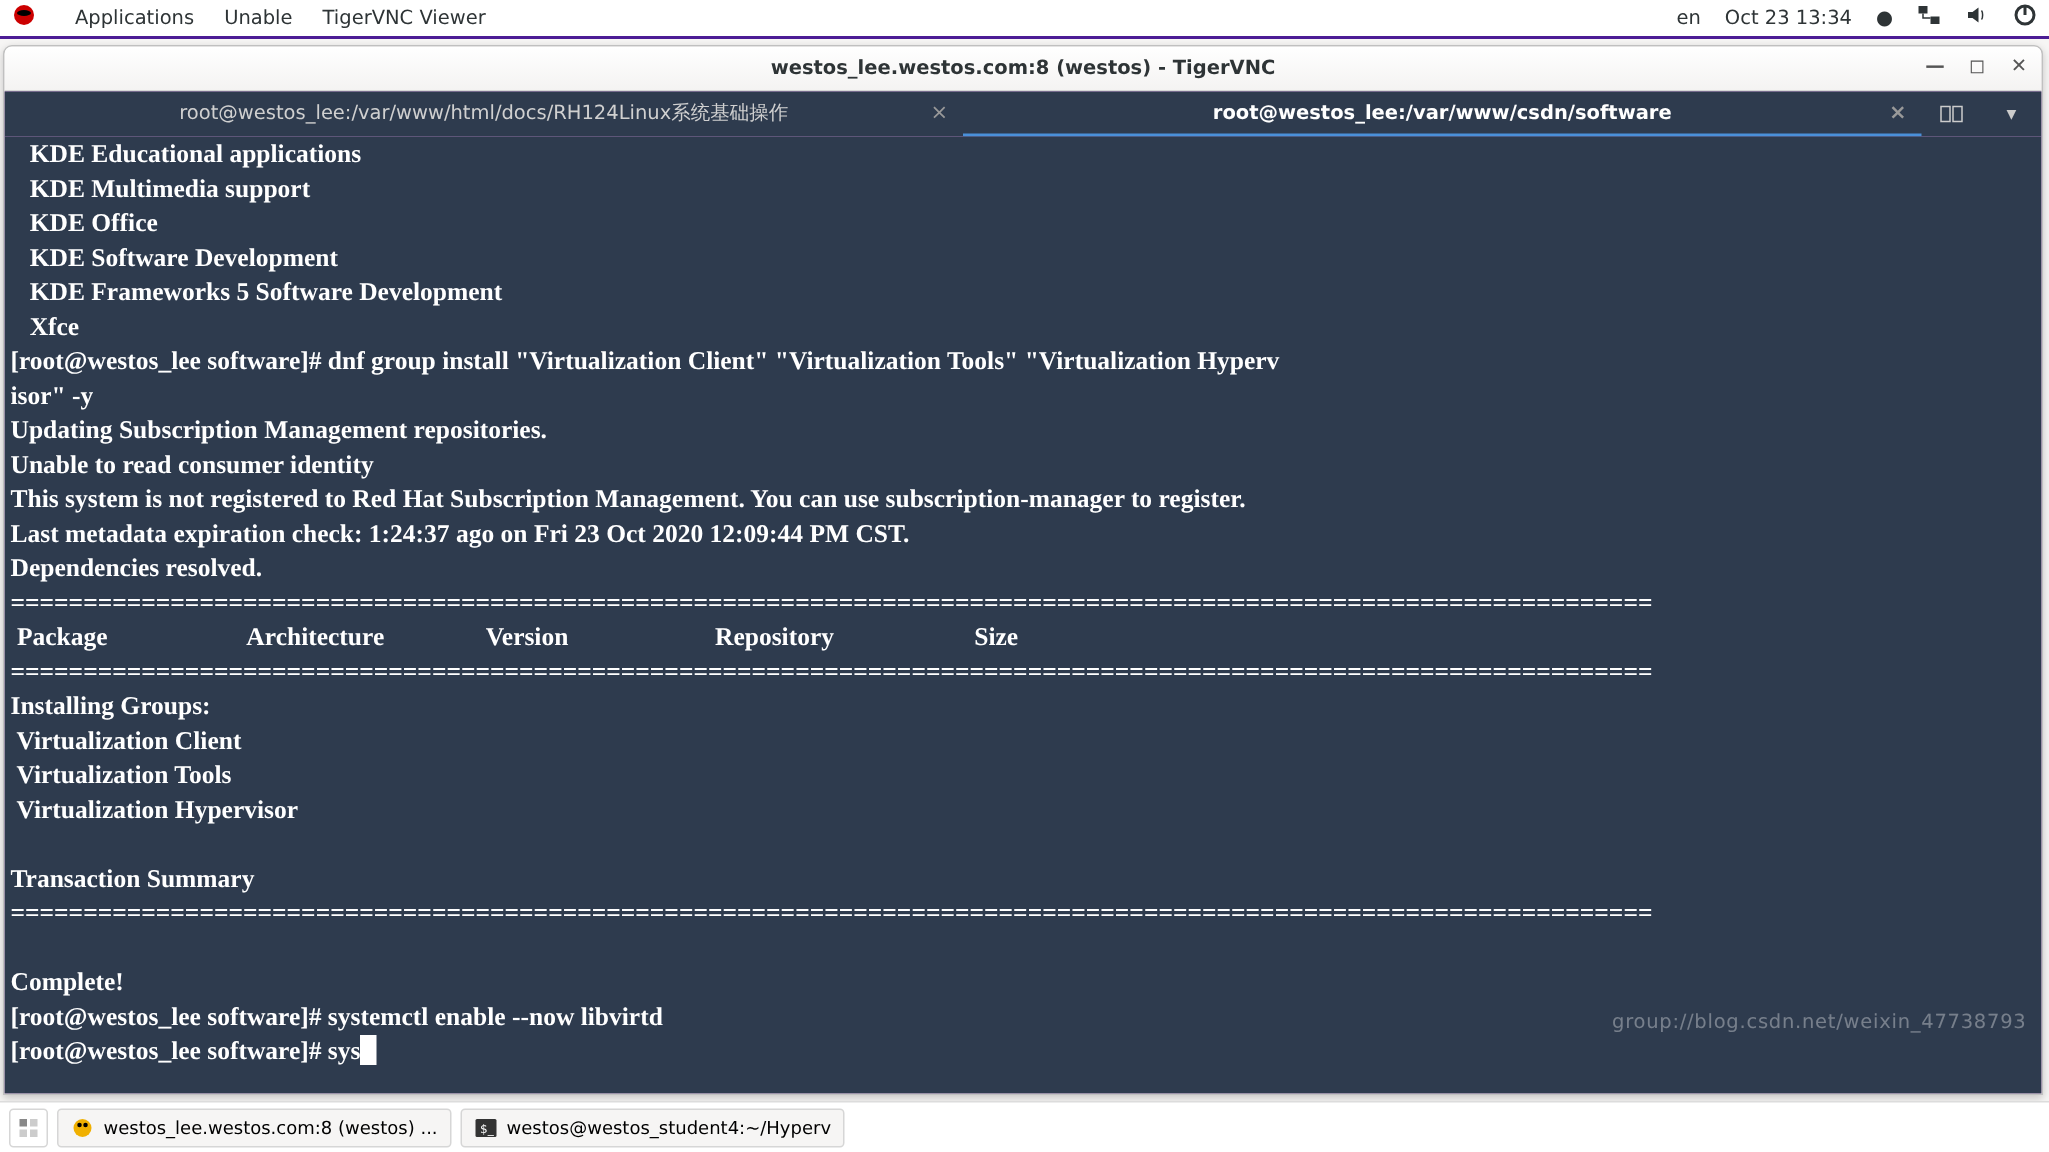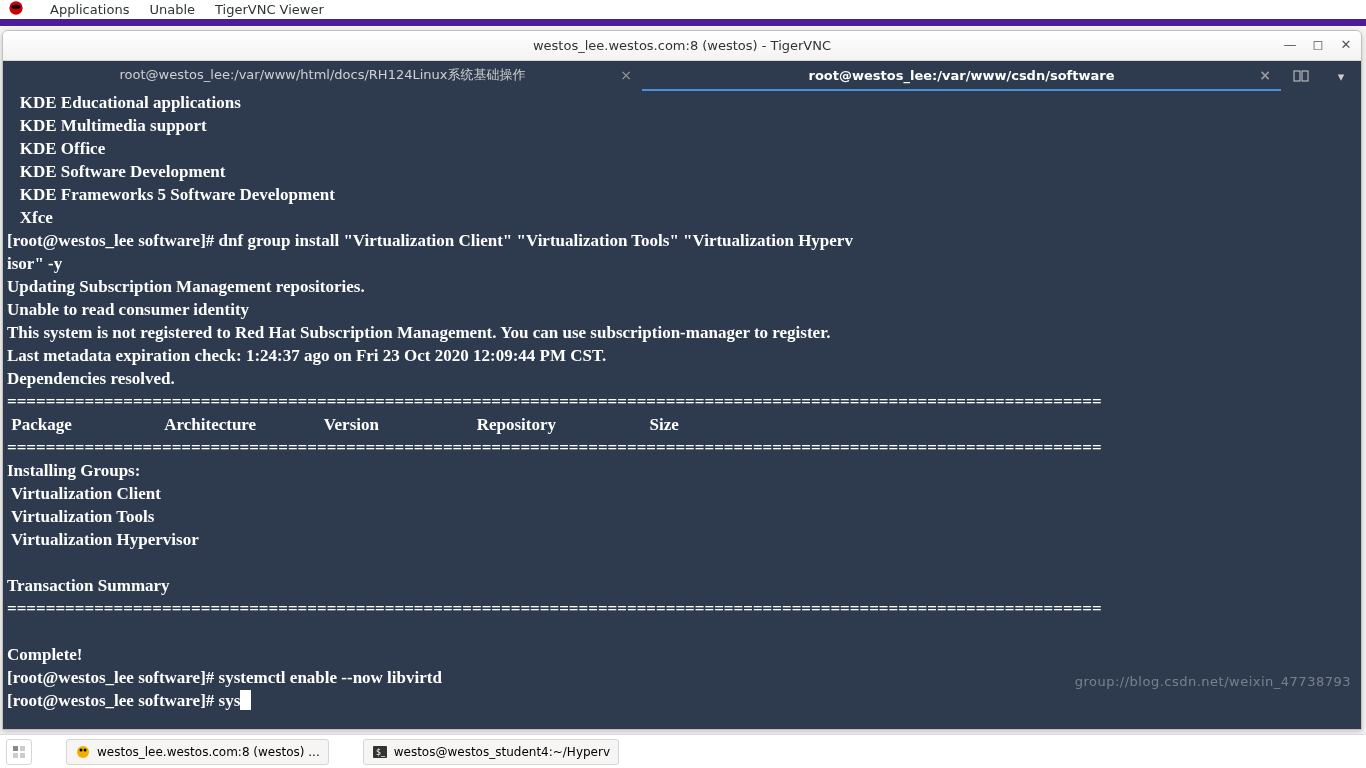--- a/index.html
+++ b/index.html
@@ -13,21 +13,21 @@
 
 
 .topbar {
   height: 26px;
   background: #ffffff;
   display: flex;
   align-items: center;
   padding: 0 8px;
   font-size: 13px;
   color: #2e3436;
-  border-bottom: 7px solid #4c1d95;
+  border-bottom: 2px solid #4c1d95;
 }
 .topbar .left { display: flex; gap: 20px; align-items: center; }
 .topbar .spacer { flex: 1; }
 .topbar .right { display: flex; gap: 16px; align-items: center; }
 .redhat-icon {
   width: 16px; height: 16px;
   display: inline-block;
   margin-right: 6px;
 }
 .sys-icon { width: 16px; height: 16px; color: #2e3436; }
@@ -43,21 +43,21 @@
   box-shadow: 0 2px 6px rgba(0,0,0,0.2);
   overflow: hidden;
 }
 .vnc-titlebar {
   height: 30px;
   background: linear-gradient(#ffffff,#f4f3f2);
   display: flex;
   align-items: center;
   justify-content: center;
   font-size: 13px;
-  font-weight: normal;
+  font-weight: bold;
   color: #2e3436;
   position: relative;
   border-bottom: 1px solid #d6d6d6;
 }
 .vnc-titlebar .winbtns {
   position: absolute;
   right: 6px; top: 4px;
   display: flex; gap: 10px;
   font-size: 13px;
   color: #555;
@@ -151,21 +151,20 @@
   display: flex;
   align-items: center;
   gap: 6px;
   background: #f6f5f4;
   border: 1px solid #d6d6d6;
   border-radius: 3px;
   max-width: 280px;
   overflow: hidden;
   white-space: nowrap;
   text-overflow: ellipsis;
-  margin-left: 28px;
 }
 .task-button .task-icon { width: 16px; height: 16px; flex-shrink:0; }
 .watermark {
   position: absolute;
   right: 10px; bottom: 40px;
   font-size: 13px;
   color: rgba(255,255,255,0.35);
   letter-spacing: 0.5px;
 }
 .corner-btn {
@@ -184,20 +183,38 @@
       <svg class="redhat-icon" viewBox="0 0 24 24">
           <circle cx="12" cy="12" r="10" fill="#cc0000"></circle>
           <ellipse cx="12" cy="10" rx="7" ry="3" fill="#000"></ellipse>
         </svg>
     </span>
     <span>Applications</span>
     <span>Unable</span>
     <span>TigerVNC Viewer</span>
   </div>
   <div class="spacer"></div>
+  <div class="right">
+    <span>en</span>
+    <span>Oct 23  13:34</span>
+    <span>●</span>
+    <span><svg class="sys-icon" viewBox="0 0 16 16">
+          <rect x="1" y="2" width="6" height="5" fill="#2e3436"></rect>
+          <rect x="9" y="9" width="6" height="5" fill="#2e3436"></rect>
+          <path d="M4 7v3h5" stroke="#2e3436" fill="none"></path>
+        </svg></span>
+    <span><svg class="sys-icon" viewBox="0 0 16 16">
+          <path d="M2 6h3l4-3v10l-4-3H2z" fill="#2e3436"></path>
+          <path d="M11 5c1 1 1 5 0 6" stroke="#2e3436" fill="none"></path>
+        </svg></span>
+    <span><svg class="sys-icon" viewBox="0 0 16 16">
+          <circle cx="8" cy="8" r="6" stroke="#2e3436" fill="none" stroke-width="2"></circle>
+          <line x1="8" y1="2" x2="8" y2="8" stroke="#2e3436" stroke-width="2"></line>
+        </svg></span>
+  </div>
 </div>
 
 <div class="vnc-window">
   <div class="vnc-titlebar">
     <span>westos_lee.westos.com:8 (westos) - TigerVNC</span>
     <div class="winbtns">
       <div class="winbtn">—</div>
       <div class="winbtn">◻</div>
       <div class="winbtn">✕</div>
     </div>

